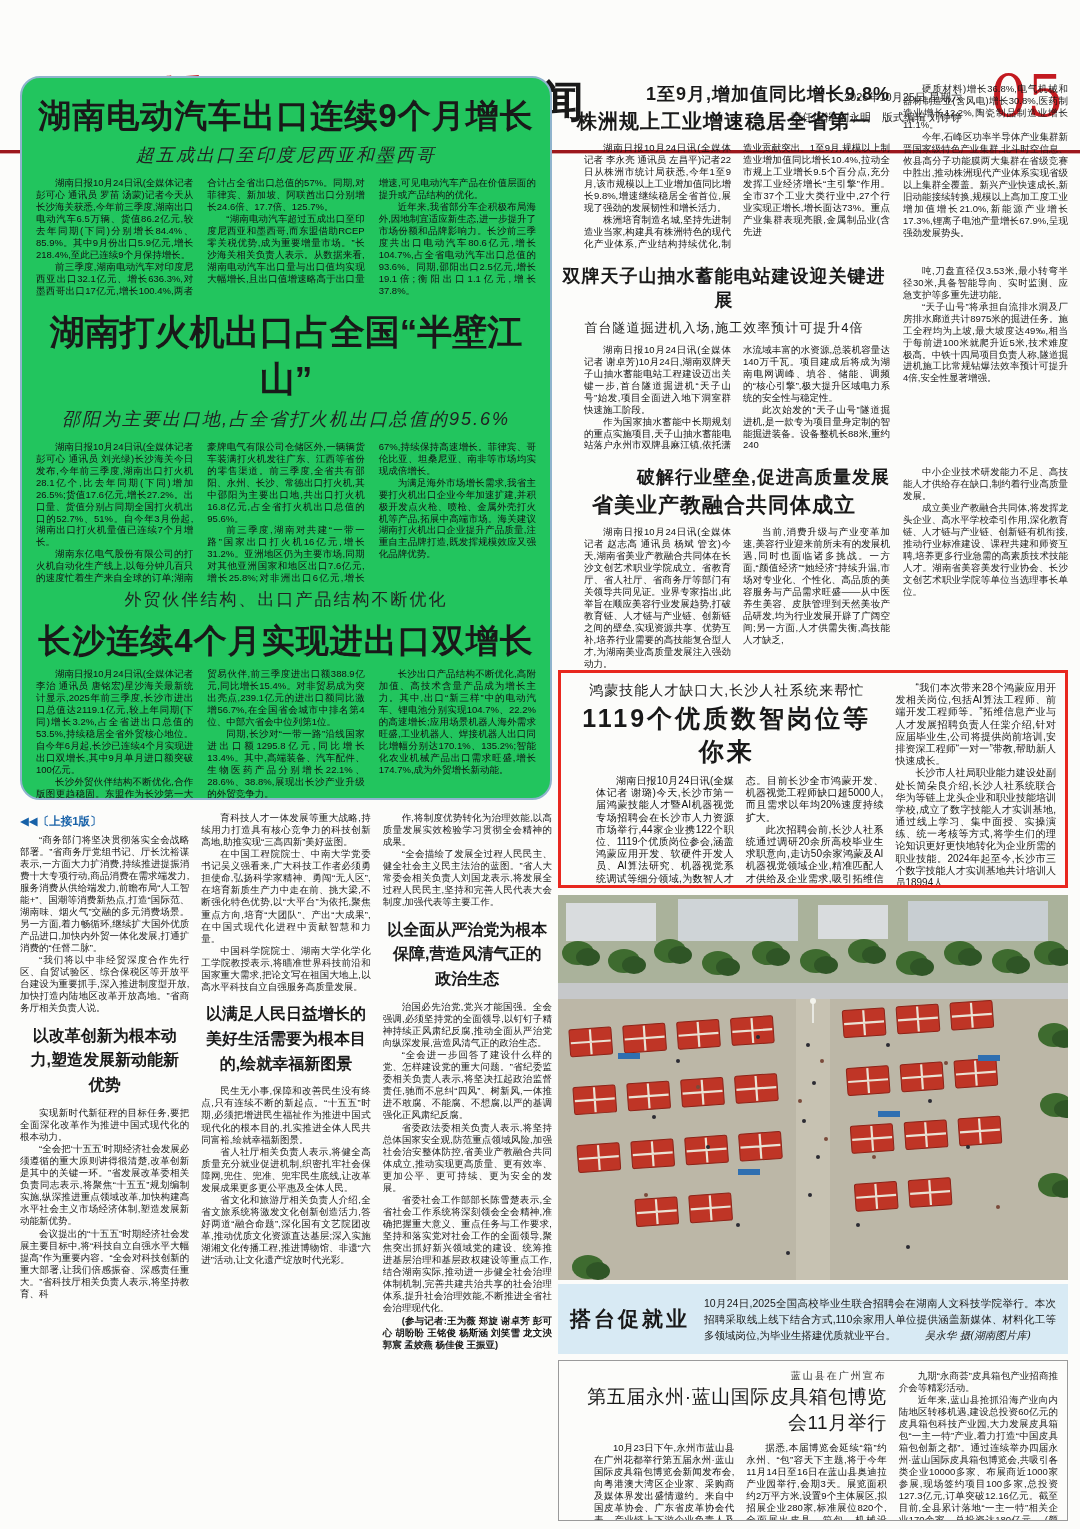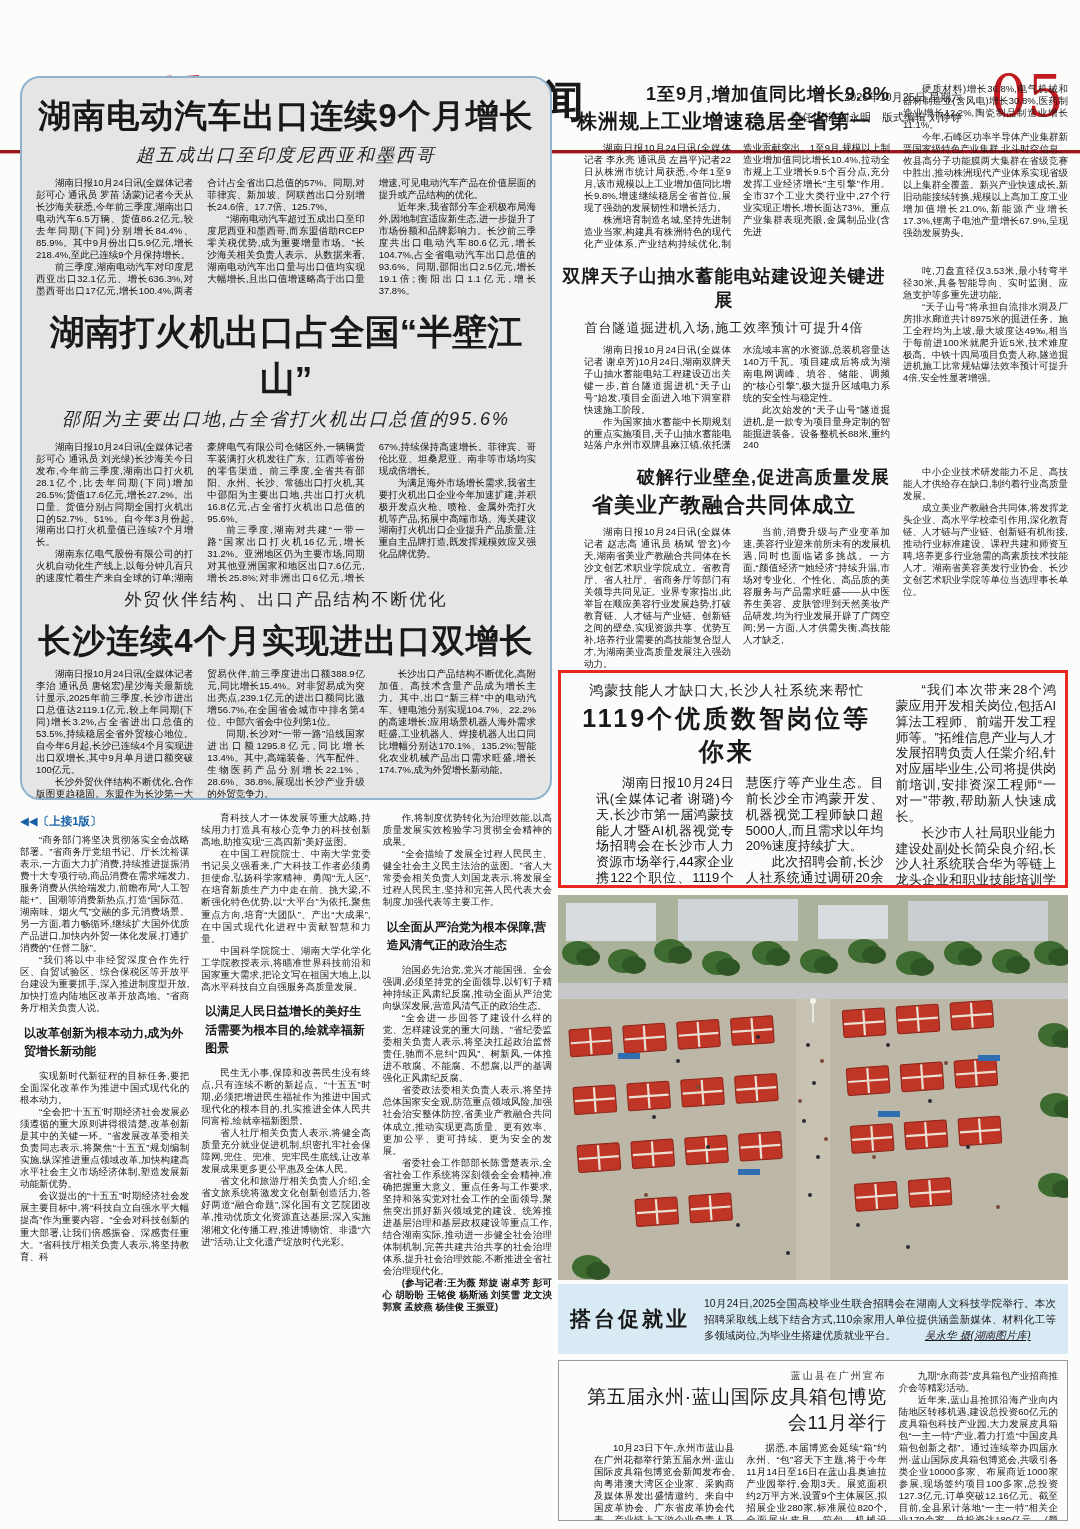--- a/index.html
+++ b/index.html
@@ -27,49 +27,49 @@
   .kicker   { font-size:17px; font-weight:400; text-align:center; letter-spacing:2px; margin:4px 0 2px; color:#222;}
   .sub      { font-size:18px; font-weight:400; text-align:center; letter-spacing:2px; margin:2px 0 10px; color:#222;font-style:italic;}
   .hl-xl  { font-size:33px; font-weight:900; text-align:center; letter-spacing:1px; margin:8px 0 4px; }
   .hl-xxl { font-size:35px; font-weight:900; text-align:center; letter-spacing:0px; margin:12px 0 4px; }
   .kicker-s { font-size:18px; text-align:right; letter-spacing:1px; margin:2px 0 2px;font-weight:bold; }
   .sub-s    { font-size:13px; text-align:center; letter-spacing:1px; margin:0 0 7px; color:#222;}
   .hl-m   { font-size:20px; font-weight:900; text-align:center; letter-spacing:1px; margin:2px 0 7px; }
 
   
   .left-box { position:absolute; left:20px; top:76px; width:532px; height:724px; box-sizing:border-box;
-              border:2px solid #8fb3cd; border-radius:20px; background:#e5e5e5; padding:8px 14px; overflow:hidden; }
+              border:2px solid #8fb3cd; border-radius:20px; background:#22c55e; padding:8px 14px; overflow:hidden; }
 
   
   .cont { position:absolute; left:20px; top:812px; width:532px; height:717px; overflow:hidden; display:flex; gap:12px; }
   .cont-col { flex:1; font-size:9.5px; line-height:1.27; text-align:justify; }
-  .cont-col h4 { font-size:12px; line-height:1.55; text-align:left; margin:9px 4px; }
+  .cont-col h4 { font-size:16px; line-height:1.55; text-align:center; margin:9px 4px; }
   .cont-marker { color:#1761a8; font-weight:bold; font-size:11.5px; margin:2px 0 5px; }
   .byline { font-weight:bold; margin-top:2px; }
 
   
   .right-top { position:absolute; left:558px; top:80px; width:510px; height:588px; overflow:hidden; }
   .split { display:flex; gap:13px; margin-bottom:12px; }
   .split-main { width:332px; }
   .rail { width:165px; font-size:9.5px; line-height:1.26; text-align:justify; padding-top:3px; }
 
   .red-box { position:absolute; left:558px; top:670px; width:510px; height:218px; box-sizing:border-box;
              border:3px solid #e8281f; padding:6px 9px; overflow:hidden; display:flex; gap:12px; }
   .red-box .split-main { width:322px; }
-  .red-box .art-body, .red-box .rail { font-size:13px; line-height:1.22; }
+  .red-box .art-body, .red-box .rail { font-size:10px; line-height:1.22; }
   .kicker-job { font-size:14px; text-align:center; letter-spacing:1px; margin:3px 0 2px; }
   .hl-job { font-size:25px; font-weight:900; text-align:center; letter-spacing:3px; margin:2px 0 7px; }
 
   .photo { position:absolute; left:558px; top:895px; width:510px; height:385px; overflow:hidden; background:#b7b3a4; }
 
   .caption { position:absolute; left:558px; top:1284px; width:510px; height:70px; background:#d8eaf4;
              box-sizing:border-box; display:flex; align-items:center; gap:14px; padding:8px 12px; }
   .caption-title { font-size:21px; font-weight:bold; letter-spacing:3px; white-space:nowrap; }
   .caption-text { flex:1; font-size:10.5px; line-height:1.55; text-align:justify; }
-  .credit { font-family:"DejaVu Serif","Liberation Serif",serif; font-style:italic; margin-left:26px; white-space:nowrap;text-decoration:underline; }
+  .credit { font-family:"DejaVu Serif","Liberation Serif",serif; font-style:italic; margin-left:26px; white-space:nowrap; }
 
   .bottom-box { position:absolute; left:558px; top:1360px; width:510px; height:161px; box-sizing:border-box;
                 border:1px solid #9a9a9a; padding:6px 9px; overflow:hidden; display:flex; gap:12px; }
   .bottom-box .split-main { width:330px; }
   .kicker-b { font-size:10px; text-align:right; letter-spacing:2px; margin:2px 0 1px; color:#333;}
   .hl-b { font-size:19px; font-weight:400; text-align:right; letter-spacing:0.5px; margin:1px 0 6px; }
 </style>
 </head>
 <body>
 
@@ -119,21 +119,21 @@
     </article>
   </section>
 
   <section class="cont">
     <div class="cont-col">
       <div class="cont-marker">◀◀〔上接1版〕</div>
       <div>
           <p>“商务部门将坚决贯彻落实全会战略部署。”省商务厅党组书记、厅长沈裕谋表示,一方面大力扩消费,持续推进提振消费十大专项行动,商品消费在需求端发力,服务消费从供给端发力,前瞻布局“人工智能+”、国潮等消费新热点,打造“国际范、湖南味、烟火气”交融的多元消费场景。另一方面,着力畅循环,继续扩大国外优质产品进口,加快内外贸一体化发展,打通扩消费的“任督二脉”。</p>
           <p>“我们将以中非经贸深度合作先行区、自贸试验区、综合保税区等开放平台建设为重要抓手,深入推进制度型开放,加快打造内陆地区改革开放高地。”省商务厅相关负责人说。</p>
         </div>
-      <h4>以改革创新为根本动力,成为外贸增长新动能</h4>
+      <h4>以改革创新为根本动力,塑造发展新动能新优势</h4>
       <div>
           <p>实现新时代新征程的目标任务,要把全面深化改革作为推进中国式现代化的根本动力。</p>
           <p>“全会把‘十五五’时期经济社会发展必须遵循的重大原则讲得很清楚,改革创新是其中的关键一环。”省发展改革委相关负责同志表示,将聚焦“十五五”规划编制实施,纵深推进重点领域改革,加快构建高水平社会主义市场经济体制,塑造发展新动能新优势。</p>
           <p>会议提出的“十五五”时期经济社会发展主要目标中,将“科技自立自强水平大幅提高”作为重要内容。“全会对科技创新的重大部署,让我们倍感振奋、深感责任重大。”省科技厅相关负责人表示,将坚持教育、科</p>
         </div>
     </div>
     <div class="cont-col">
       <div>
           <p>育科技人才一体发展等重大战略,持续用力打造具有核心竞争力的科技创新高地,助推实现“三高四新”美好蓝图。</p>
           <p>在中国工程院院士、中南大学党委书记吴义强看来,广大科技工作者必须勇担使命,弘扬科学家精神、勇闯“无人区”,在培育新质生产力中走在前、挑大梁,不断强化特色优势,以“大平台”为依托,聚焦重点方向,培育“大团队”、产出“大成果”,在中国式现代化进程中贡献智慧和力量。</p>

